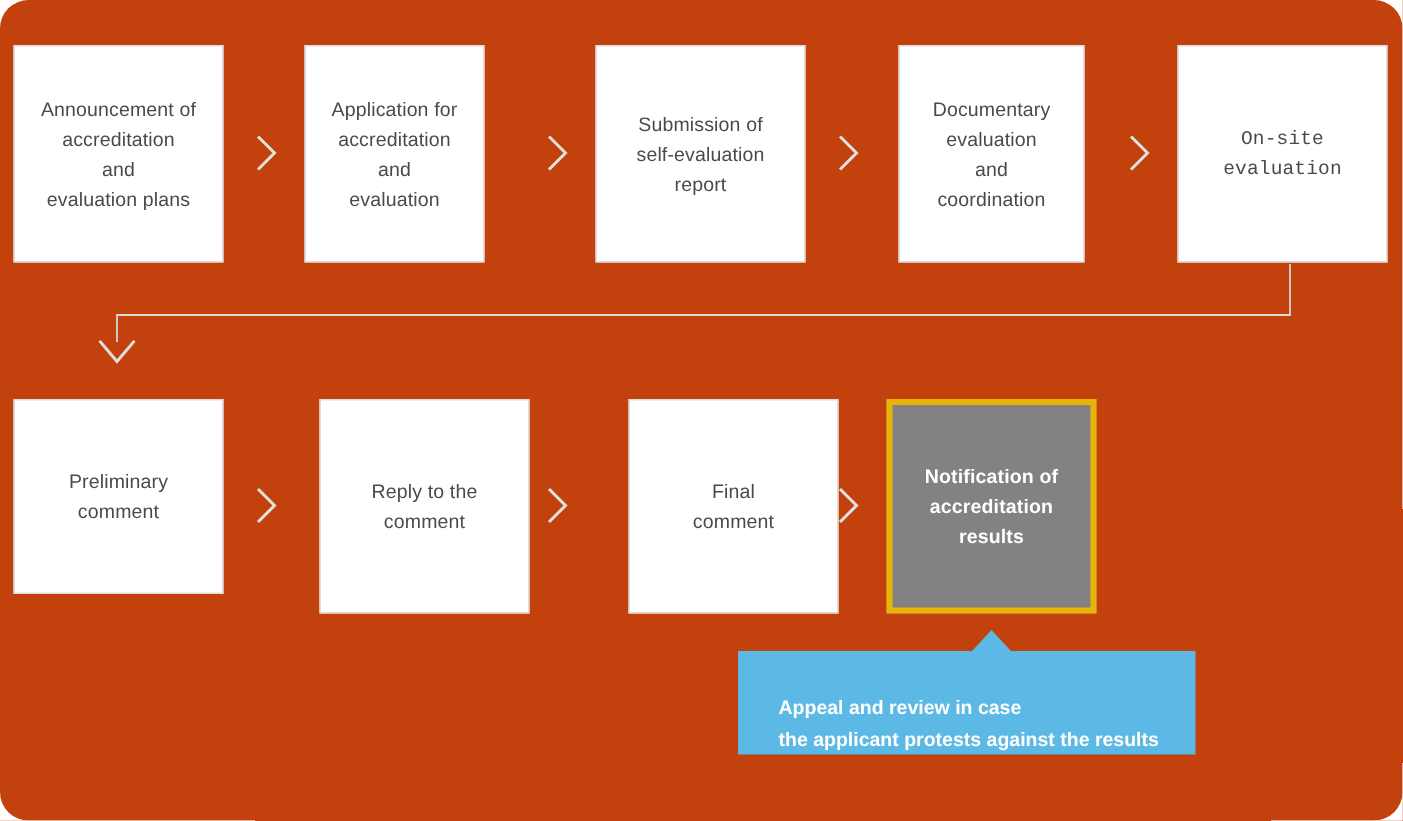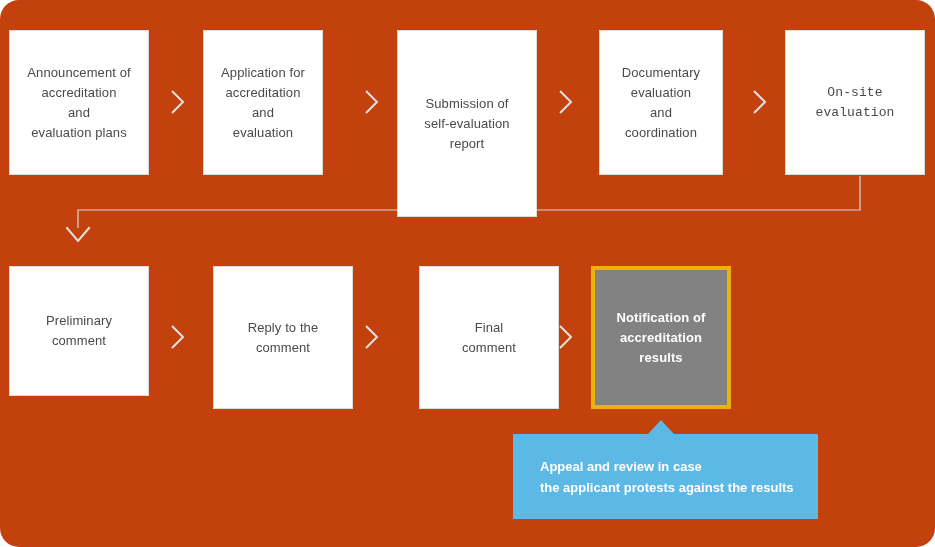--- a/index.html
+++ b/index.html
@@ -121,21 +121,21 @@
 and
 evaluation</span>
   </div>
 
   <span class="chev" style="left:358px; top:85px;">
     <svg viewBox="0 0 26 34" width="26" height="34">
         <polyline points="8,6 19,17 8,28" fill="none" stroke="#e2e2e2" stroke-width="2"></polyline>
       </svg>
   </span>
 
-  <div class="step-box" style="left:397px; top:30px; width:140px; height:187px;">
+  <div class="step-box" style="left:397px; top:30px; width:140px; height:145px;">
     <span class="step-label">Submission of
 self-evaluation
 report</span>
   </div>
 
   <span class="chev" style="left:552px; top:85px;">
     <svg viewBox="0 0 26 34" width="26" height="34">
         <polyline points="8,6 19,17 8,28" fill="none" stroke="#e2e2e2" stroke-width="2"></polyline>
       </svg>
   </span>
@@ -192,18 +192,18 @@
   </span>
 
   <div class="step-box highlight" style="left:591px; top:266px; width:140px; height:143px;">
     <span class="step-label">Notification of
 accreditation
 results</span>
   </div>
 
   <div class="callout-tail" style="left:648px; top:420px;"></div>
 
-  <div class="callout" style="left:513px; top:434px; width:305px; height:85px;">
+  <div class="callout" style="left:492px; top:434px; width:305px; height:69px;align-items:flex-end;">
     <span class="callout-text">Appeal and review in case
 the applicant protests against the results</span>
   </div>
 
 </div>
 
 </body></html>

